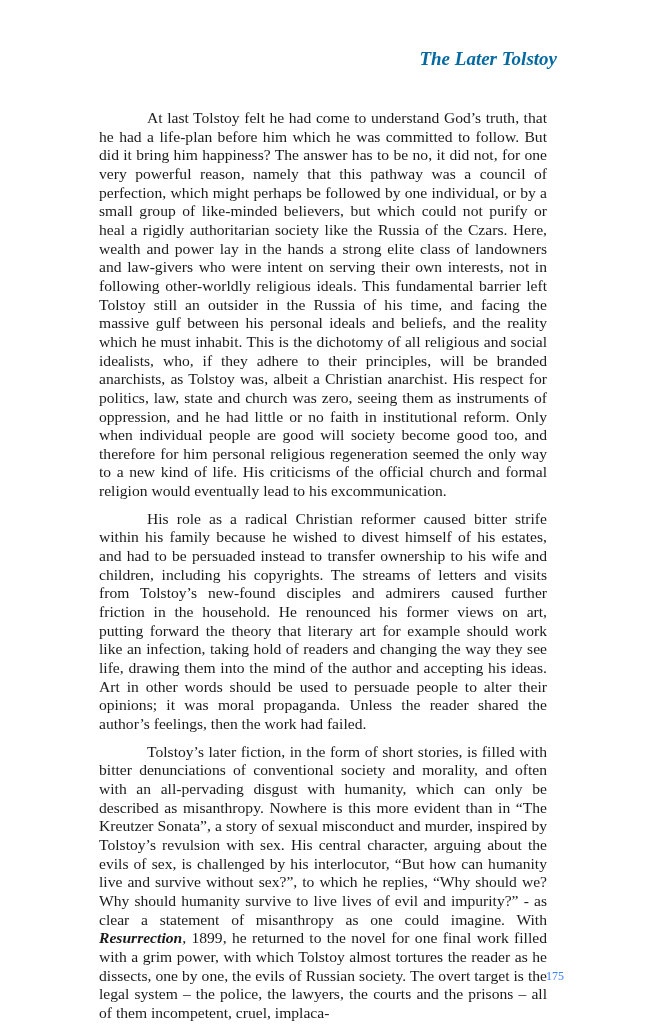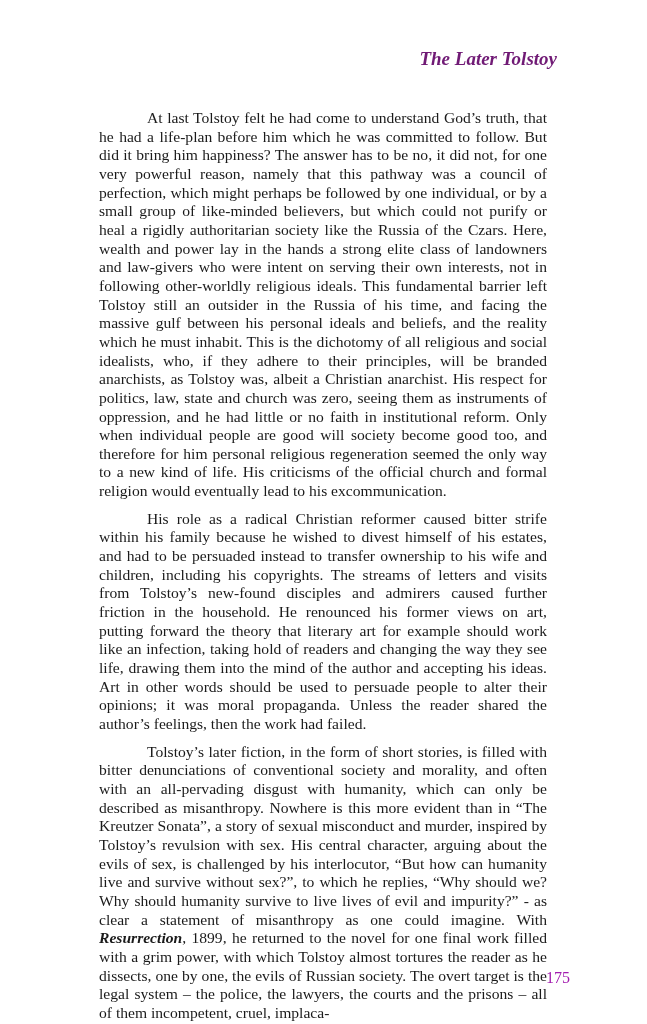--- a/index.html
+++ b/index.html
@@ -7,35 +7,35 @@
     width: 647px; height: 1024px; background: #ffffff;
     position: relative; overflow: hidden;
     font-family: "DejaVu Serif", "Liberation Serif", serif;
     color: #1a1a1a;
   }
   .page { position: absolute; left: 0; top: 0; width: 647px; height: 1024px; }
   .running-head {
     position: absolute; right: 90px; top: 48px;
     font-family: "Liberation Serif", serif;
     font-style: italic; font-weight: bold;
-    font-size: 19px; color: #701a75;
+    font-size: 19px; color: #0369a1;
   }
   .body-text {
     position: absolute; left: 90px; top: 100px; width: 466px;
     font-family: "Liberation Serif", serif;
     font-size: 15.6px; line-height: 18.65px;
     text-align: justify; hyphens: manual;
   }
   .body-text p { margin: 9px; text-indent: 48px; }
   .body-text p.first { text-indent: 48px; }
   .title-em { font-style: italic; font-weight: bold; }
   .folio {
     position: absolute; left: 546px; top: 969px;
     font-family: "Liberation Serif", serif;
-    font-size: 16px; color: #a21caf;
+    font-size: 12px; color: #3b82f6;
   }
 </style>
 </head>
 <body>
 
 <div class="page">
   <div class="running-head">The Later Tolstoy</div>
 
   <div class="body-text">
     <p class="first">At last Tolstoy felt he had come to understand God’s truth, that he had a life-plan before him which he was committed to follow. But did it bring him happiness? The answer has to be no, it did not, for one very powerful reason, namely that this pathway was a council of perfection, which might perhaps be followed by one individual, or by a small group of like-minded believers, but which could not purify or heal a rigidly authoritarian society like the Russia of the Czars. Here, wealth and power lay in the hands a strong elite class of landowners and law-givers who were intent on serving their own interests, not in following other-worldly religious ideals. This fundamental barrier left Tolstoy still an outsider in the Russia of his time, and facing the massive gulf between his personal ideals and beliefs, and the reality which he must inhabit. This is the dichotomy of all religious and social idealists, who, if they adhere to their principles, will be branded anarchists, as Tolstoy was, albeit a Christian anarchist. His respect for politics, law, state and church was zero, seeing them as instruments of oppression, and he had little or no faith in institutional reform. Only when individual people are good will society become good too, and therefore for him personal religious regeneration seemed the only way to a new kind of life. His criticisms of the official church and formal religion would eventually lead to his excommunication.</p>

